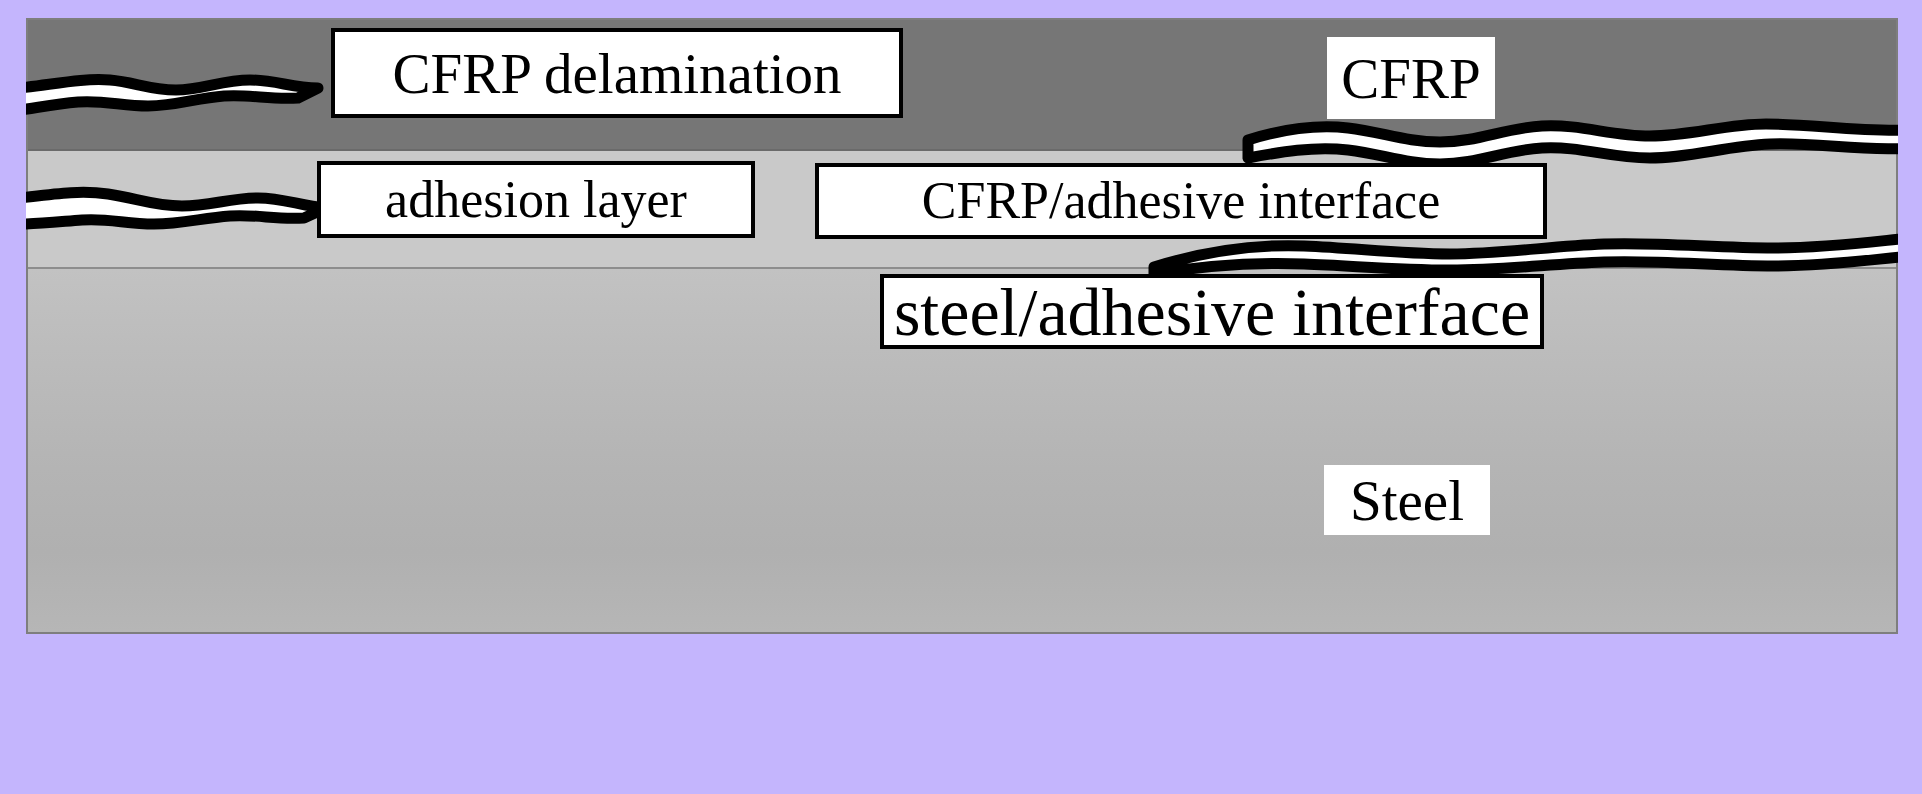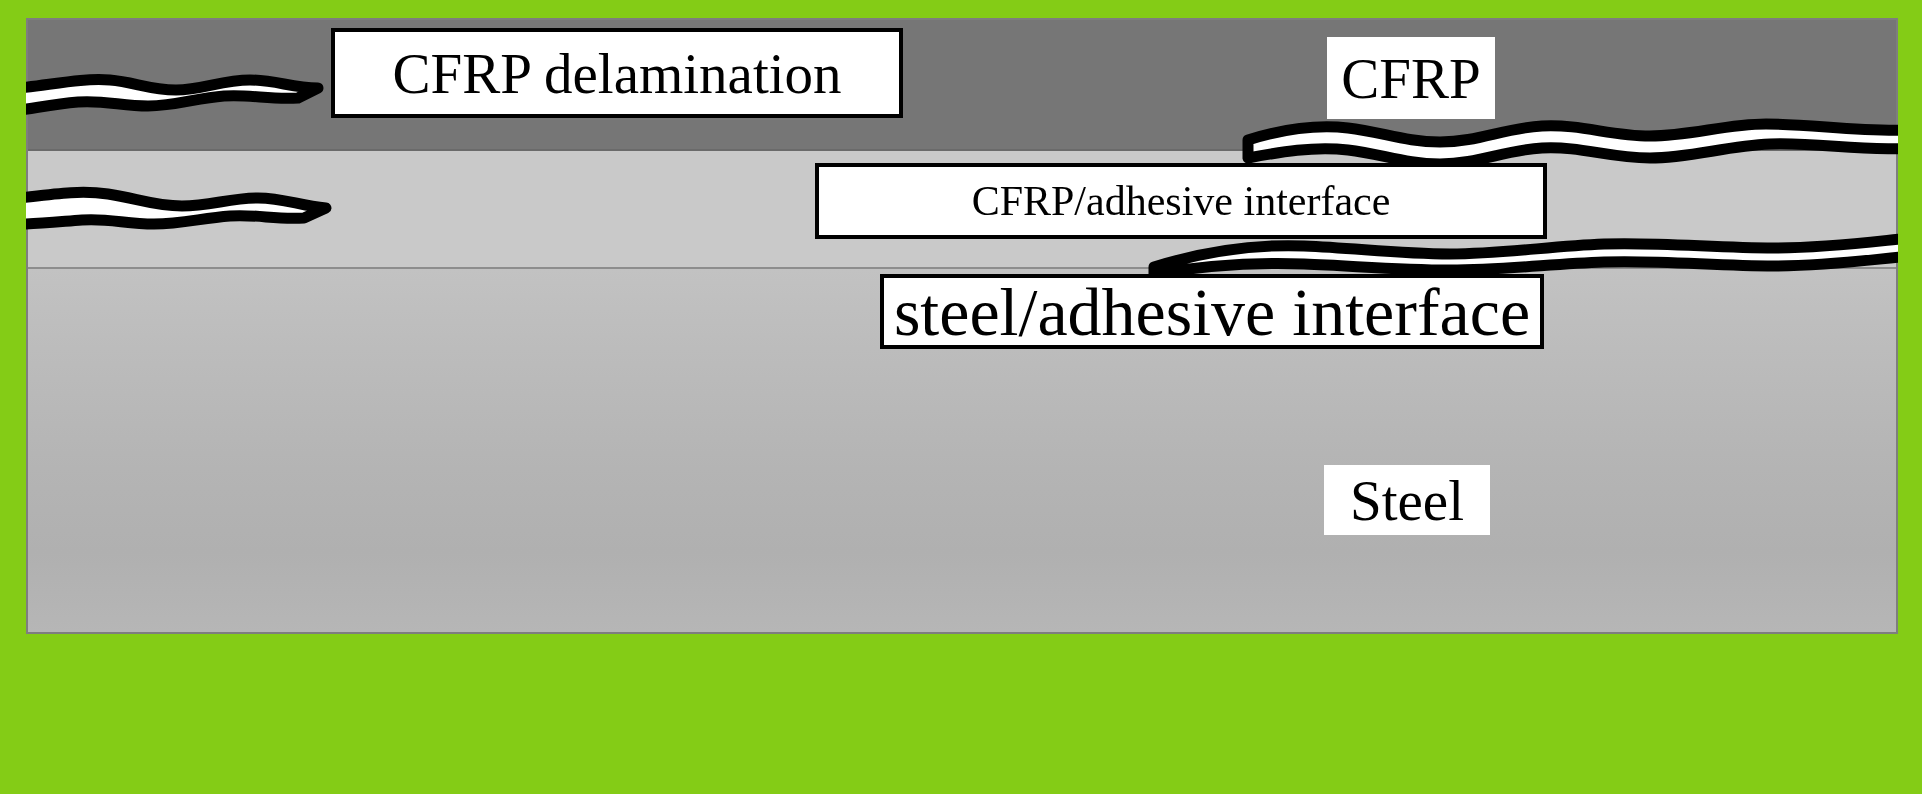--- a/index.html
+++ b/index.html
@@ -5,21 +5,21 @@
 <style>
   html, body {
     margin: 0;
     padding: 0;
     background: #ffffff;
   }
   #stage {
     position: relative;
     width: 1922px;
     height: 794px;
-    background: #84cc16;
+    background: #c4b5fd;
     overflow: hidden;
     font-family: "Liberation Serif", "DejaVu Serif", serif;
   }
 
   
   #specimen {
     position: absolute;
     left: 26px;
     top: 18px;
     width: 1872px;
@@ -94,21 +94,21 @@
     top: 161px;
     width: 438px;
     height: 77px;
     font-size: 52px;
   }
   #lbl-cfrp-interface {
     left: 815px;
     top: 163px;
     width: 732px;
     height: 76px;
-    font-size: 42px;
+    font-size: 52px;
   }
   #lbl-steel-interface {
     left: 880px;
     top: 274px;
     width: 664px;
     height: 75px;
     font-size: 68px;
   }
   #lbl-cfrp {
     left: 1327px;
@@ -166,20 +166,21 @@
       <path d="M 1128,249 C 1176,234 1226,226 1278,228 C 1330,230 1372,236 1424,236
                C 1478,236 1524,228 1578,226 C 1634,224 1690,230 1748,230
                C 1800,230 1844,224 1884,220 L 1884,238 C 1842,242 1800,248 1748,248
                C 1690,248 1634,242 1578,244 C 1524,246 1478,252 1424,252
                C 1372,252 1330,248 1278,246 C 1226,244 1176,248 1128,256 Z" fill="#ffffff" stroke="#000000" stroke-width="11" stroke-linejoin="round" stroke-linecap="round"></path>
     </g>
   </svg>
 
   <div class="label-box" id="lbl-cfrp-delam">CFRP delamination</div>
 
+  <div class="label-box" id="lbl-adhesion">adhesion layer</div>
 
   <div class="label-box" id="lbl-cfrp-interface">CFRP/adhesive interface</div>
 
   <div class="label-box" id="lbl-steel-interface">steel/adhesive interface</div>
 
   <div class="label-box plain" id="lbl-cfrp">CFRP</div>
 
   <div class="label-box plain" id="lbl-steel">Steel</div>
 
 </div>

